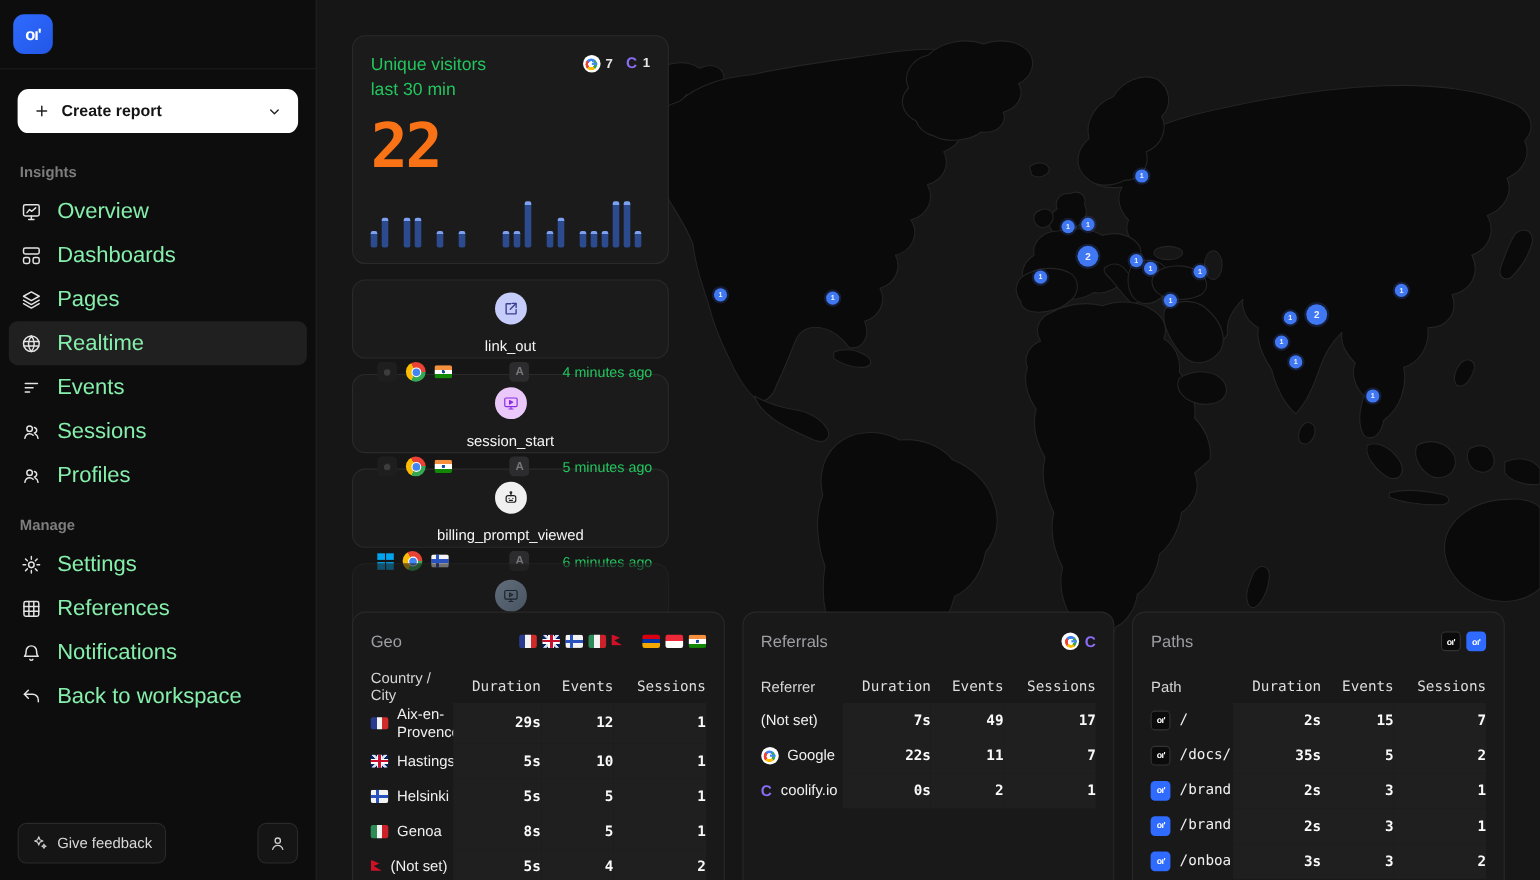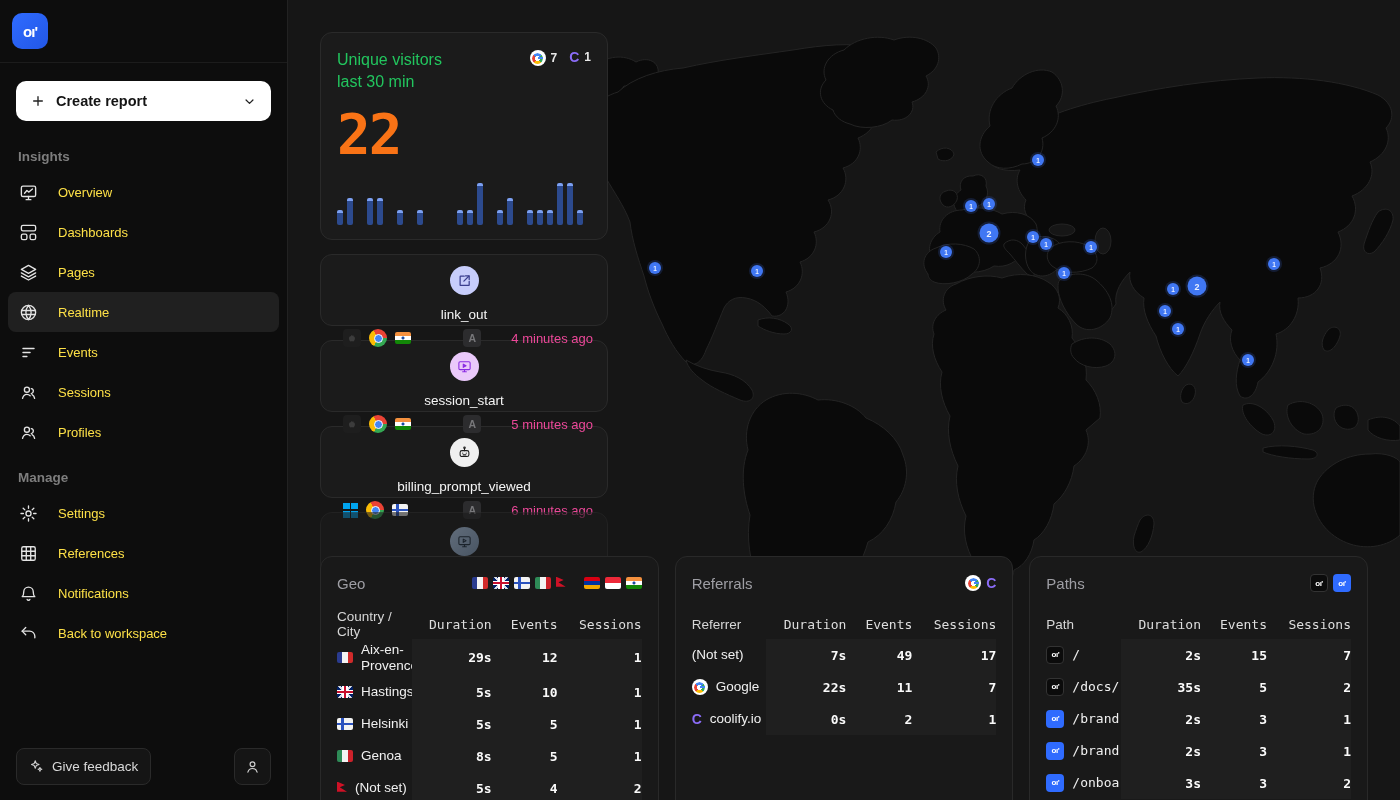--- a/index.html
+++ b/index.html
@@ -16,22 +16,22 @@
   .ws-select { flex:1; height:36px; border:1px solid #2b2b2b; background:#161616; border-radius:8px;
     display:flex; align-items:center; gap:9px; padding:0 10px; cursor:pointer; }
   .ws-select .lbl { flex:1; font-size:14px; color:#f2f2f2; }
   .sb-ico { color:#cfcfcf; display:inline-flex; }
   .create-btn { margin:18px 16px 10px; height:40px; background:#fff; color:#141414; border-radius:10px;
     display:flex; align-items:center; padding:0 14px; gap:10px; cursor:pointer; }
   .create-btn .lbl { flex:1; font-size:14.5px; font-weight:600; }
   .create-btn svg { color:#222; }
   .sec-label { color:#7d7d7d; font-size:13.5px; padding:18px 18px 8px;font-weight:bold; }
   .nav { padding:0 8px; }
-  .nav-item { height:40px; display:flex; align-items:center; gap:20px; padding:0 10px; border-radius:8px;
-    color:#fde047; font-size:13px; cursor:pointer; }
+  .nav-item { height:40px; display:flex; align-items:center; gap:14px; padding:0 10px; border-radius:8px;
+    color:#86efac; font-size:20px; cursor:pointer; }
   .nav-item.active { background:#202020; }
   .nav-item .nav-ico { color:#e3e3e3; display:inline-flex; width:20px; justify-content:center; }
   .sb-footer { margin-top:auto; padding:0 16px 15px; display:flex; align-items:center; justify-content:space-between; }
   .fb-btn { height:37px; border:1px solid #2a2a2a; border-radius:8px; background:#151515; display:flex; align-items:center;
     gap:8px; padding:0 12px; font-size:13.5px; color:#d9d9d9; cursor:pointer; }
   .user-btn { width:37px; height:37px; border:1px solid #2a2a2a; border-radius:8px; background:#151515;
     display:flex; align-items:center; justify-content:center; color:#d9d9d9; cursor:pointer; }
 
   
   .main { position:relative; width:1112px; height:800px; background:#161616; overflow:hidden; }
@@ -58,21 +58,21 @@
   .ev-r1 { display:flex; align-items:center; gap:12px;flex-direction:column; }
   .ev-ico { width:29px; height:29px; border-radius:50%; display:flex; align-items:center; justify-content:center; flex:0 0 auto; }
   .ev-ico.linkout { background:#c7cdfb; color:#3b3f8f; }
   .ev-ico.sstart { background:#eac9fa; color:#8a2be2; }
   .ev-ico.billing { background:#f0f0f0; color:#1b1b1b; }
   .ev-ico.visit { background:linear-gradient(135deg,#94a7bf,#6b7f96); color:#1f2c3a; }
   .ev-name { font-size:13.5px; color:#f5f5f5; }
   .ev-r2 { display:flex; align-items:center; padding-left:8px; }
   .ev-meta { display:flex; align-items:center; gap:8px; flex:1; }
   .ev-right { display:flex; align-items:center; gap:30px; }
-  .ev-time { color:#ec4899; font-size:13px; }
+  .ev-time { color:#22c55e; font-size:13px; }
   .badge-a { width:18px; height:18px; border-radius:4px; background:#2c2c2e; color:#77777a; font-size:10.5px; font-weight:700;
     display:inline-flex; align-items:center; justify-content:center; }
   .visit-card { margin-top:14px; height:66px; padding:14px; opacity:.6; }
   .visit-card .ev-name { color:#8f8f8f; }
   .visit-card .path { color:#d6d6d6; font-family:"DejaVu Sans Mono", monospace; font-size:13px; margin-left:8px; }
 
   
   .icon-chrome { position:relative; width:18px; height:18px; border-radius:50%; flex:0 0 auto;
     background:conic-gradient(from -30deg,#ea4335 0 33%,#34a853 33% 66%,#fbbc05 66% 100%); }
   .icon-chrome i { position:absolute; inset:4.5px; background:#4286f5; border:1.8px solid #fff; border-radius:50%; }

